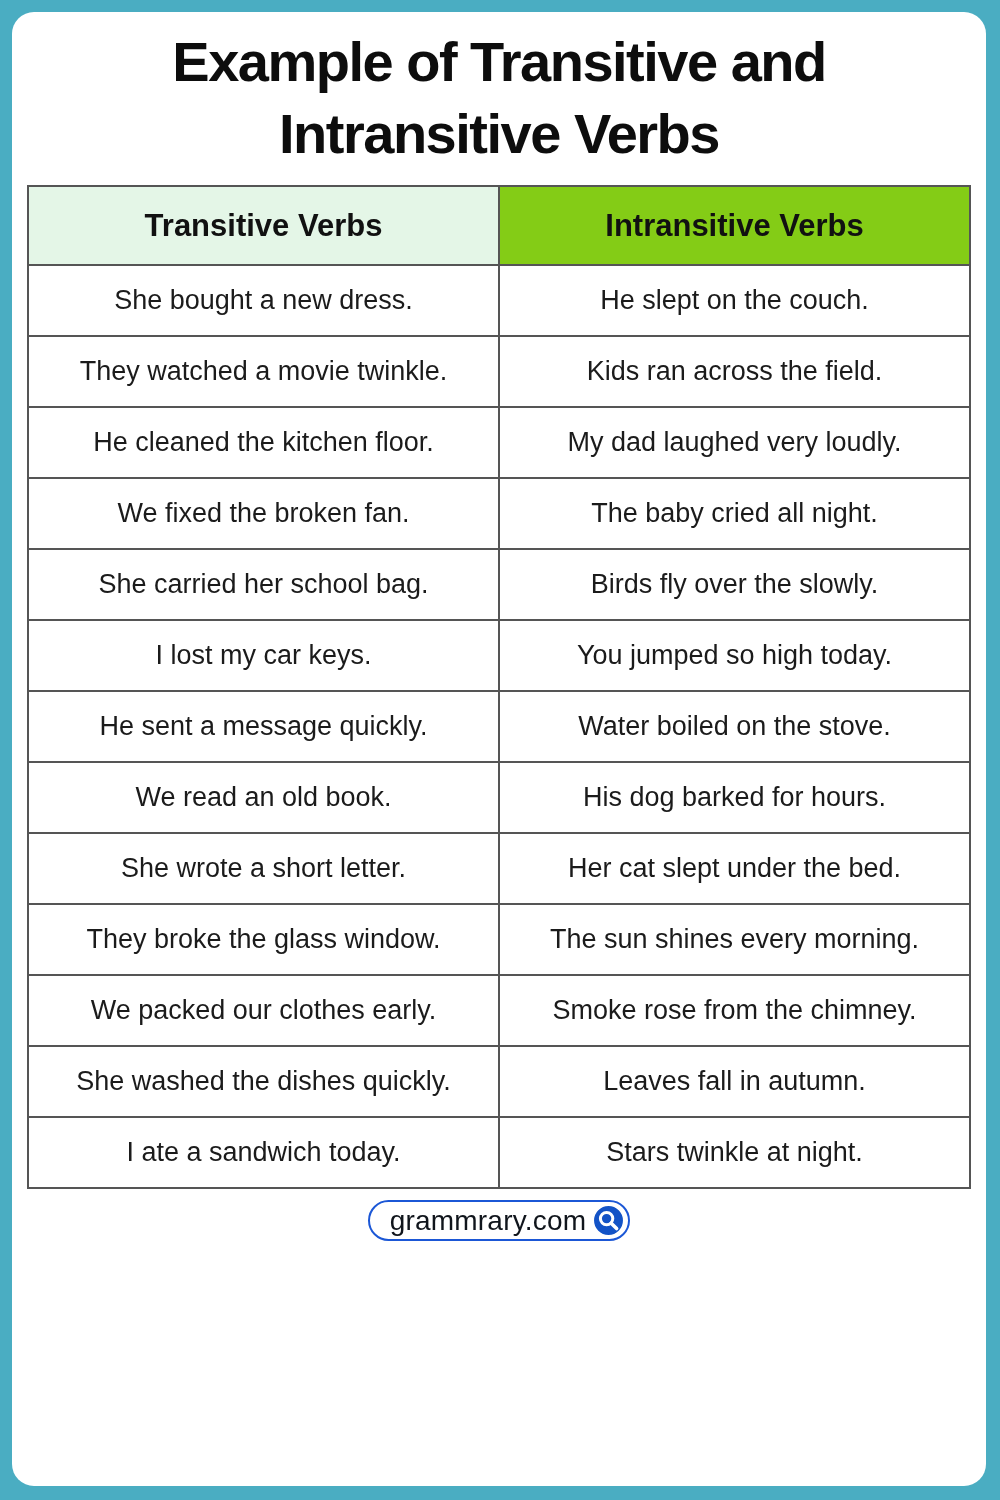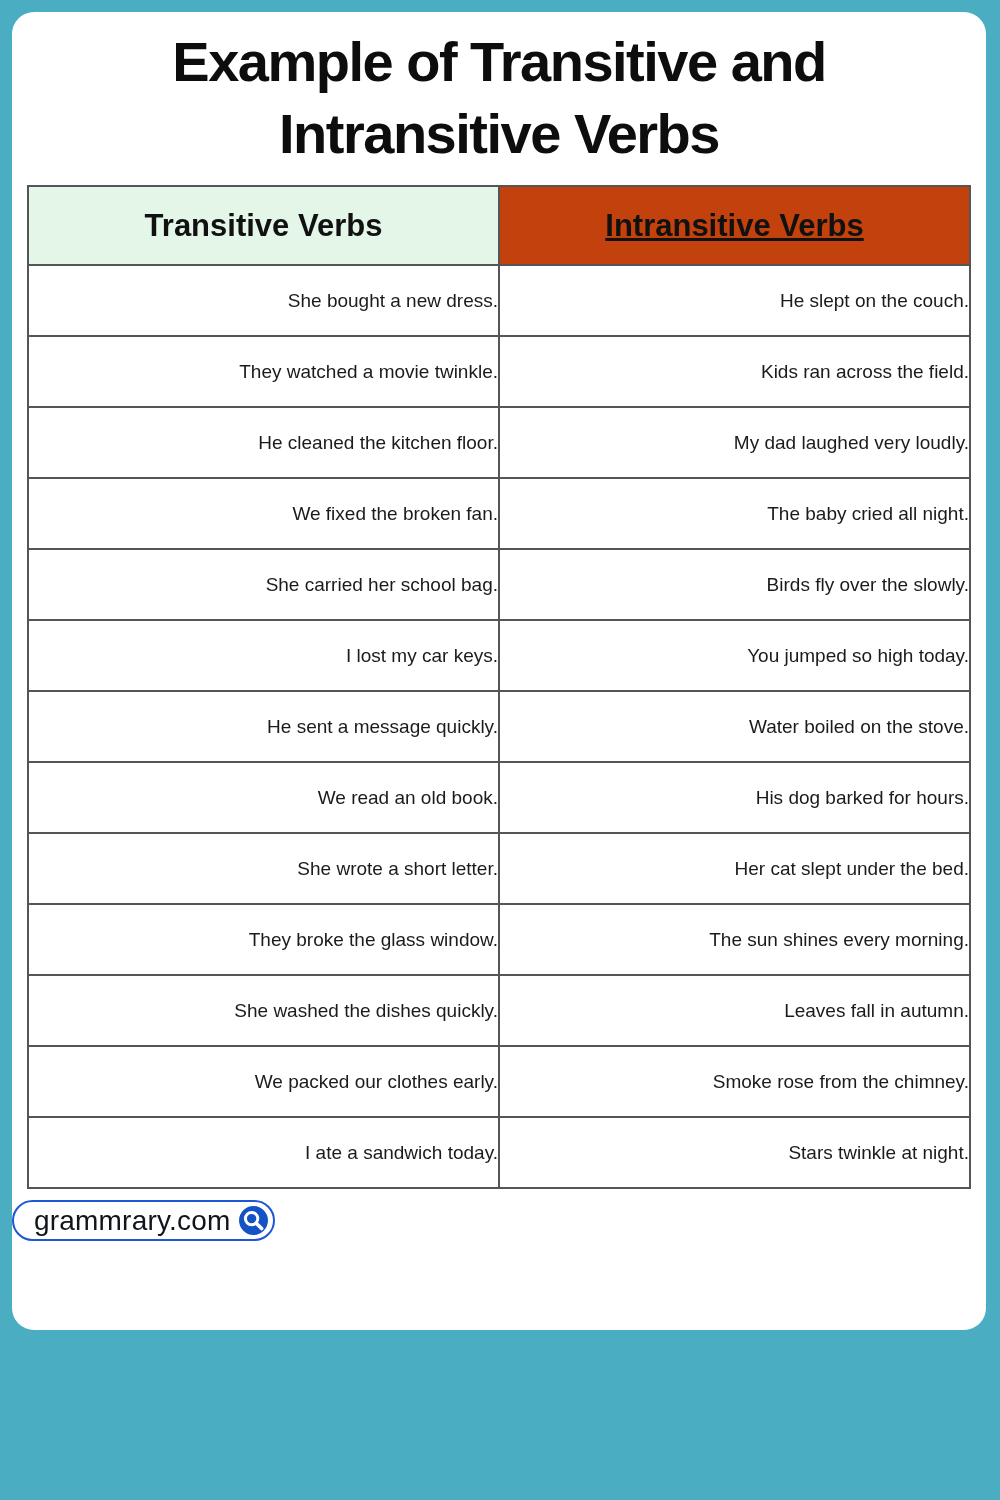--- a/index.html
+++ b/index.html
@@ -6,21 +6,21 @@
   html, body { width: 1000px; height: 1500px; }
   body {
     background: #4aadc2;
     font-family: "Liberation Sans", sans-serif;
     position: relative;
     overflow: hidden;
   }
   .sheet {
     position: absolute;
     left: 12px; top: 12px;
-    width: 974px; height: 1318px;
+    width: 974px; height: 1474px;
     background: #ffffff;
     border-radius: 22px;
   }
   .page-title {
     margin: 14px 34px 0;
     text-align: center;
     font-size: 56px;
     line-height: 1.28;
     font-weight: 800;
     letter-spacing: -1.5px;
@@ -36,31 +36,31 @@
     border: 2px solid #555555;
   }
   table.verbs th {
     height: 79px;
     font-size: 31px;
     font-weight: bold;
     color: #111111;
     text-align: center;
   }
   th.transitive-head  { background: #e4f6e7; }
-  th.intransitive-head{ background: #c2410c; text-decoration: underline; }
+  th.intransitive-head{ background: #84cc16; }
   table.verbs td {
     height: 71px;
-    font-size: 19px;
+    font-size: 27px;
     color: #1b1b1b;
-    text-align: right;
+    text-align: center;
     background: #ffffff;
   }
   .footer {
     display: flex;
-    justify-content: flex-start;
+    justify-content: center;
     margin-top: 11px;
   }
   .brand-pill {
     display: inline-flex;
     align-items: center;
     gap: 6px;
     border: 2px solid #1b57d6;
     border-radius: 999px;
     padding: 2px 3px 2px 20px;
     background: #ffffff;
@@ -121,26 +121,26 @@
         </tr>
         <tr>
           <td>She wrote a short letter.</td>
           <td>Her cat slept under the bed.</td>
         </tr>
         <tr>
           <td>They broke the glass window.</td>
           <td>The sun shines every morning.</td>
         </tr>
         <tr>
+          <td>We packed our clothes early.</td>
+          <td>Smoke rose from the chimney.</td>
+        </tr>
+        <tr>
           <td>She washed the dishes quickly.</td>
           <td>Leaves fall in autumn.</td>
-        </tr>
-        <tr>
-          <td>We packed our clothes early.</td>
-          <td>Smoke rose from the chimney.</td>
         </tr>
         <tr>
           <td>I ate a sandwich today.</td>
           <td>Stars twinkle at night.</td>
         </tr>
       </tbody>
   </table>
 
   <div class="footer">
     <div class="brand-pill">

